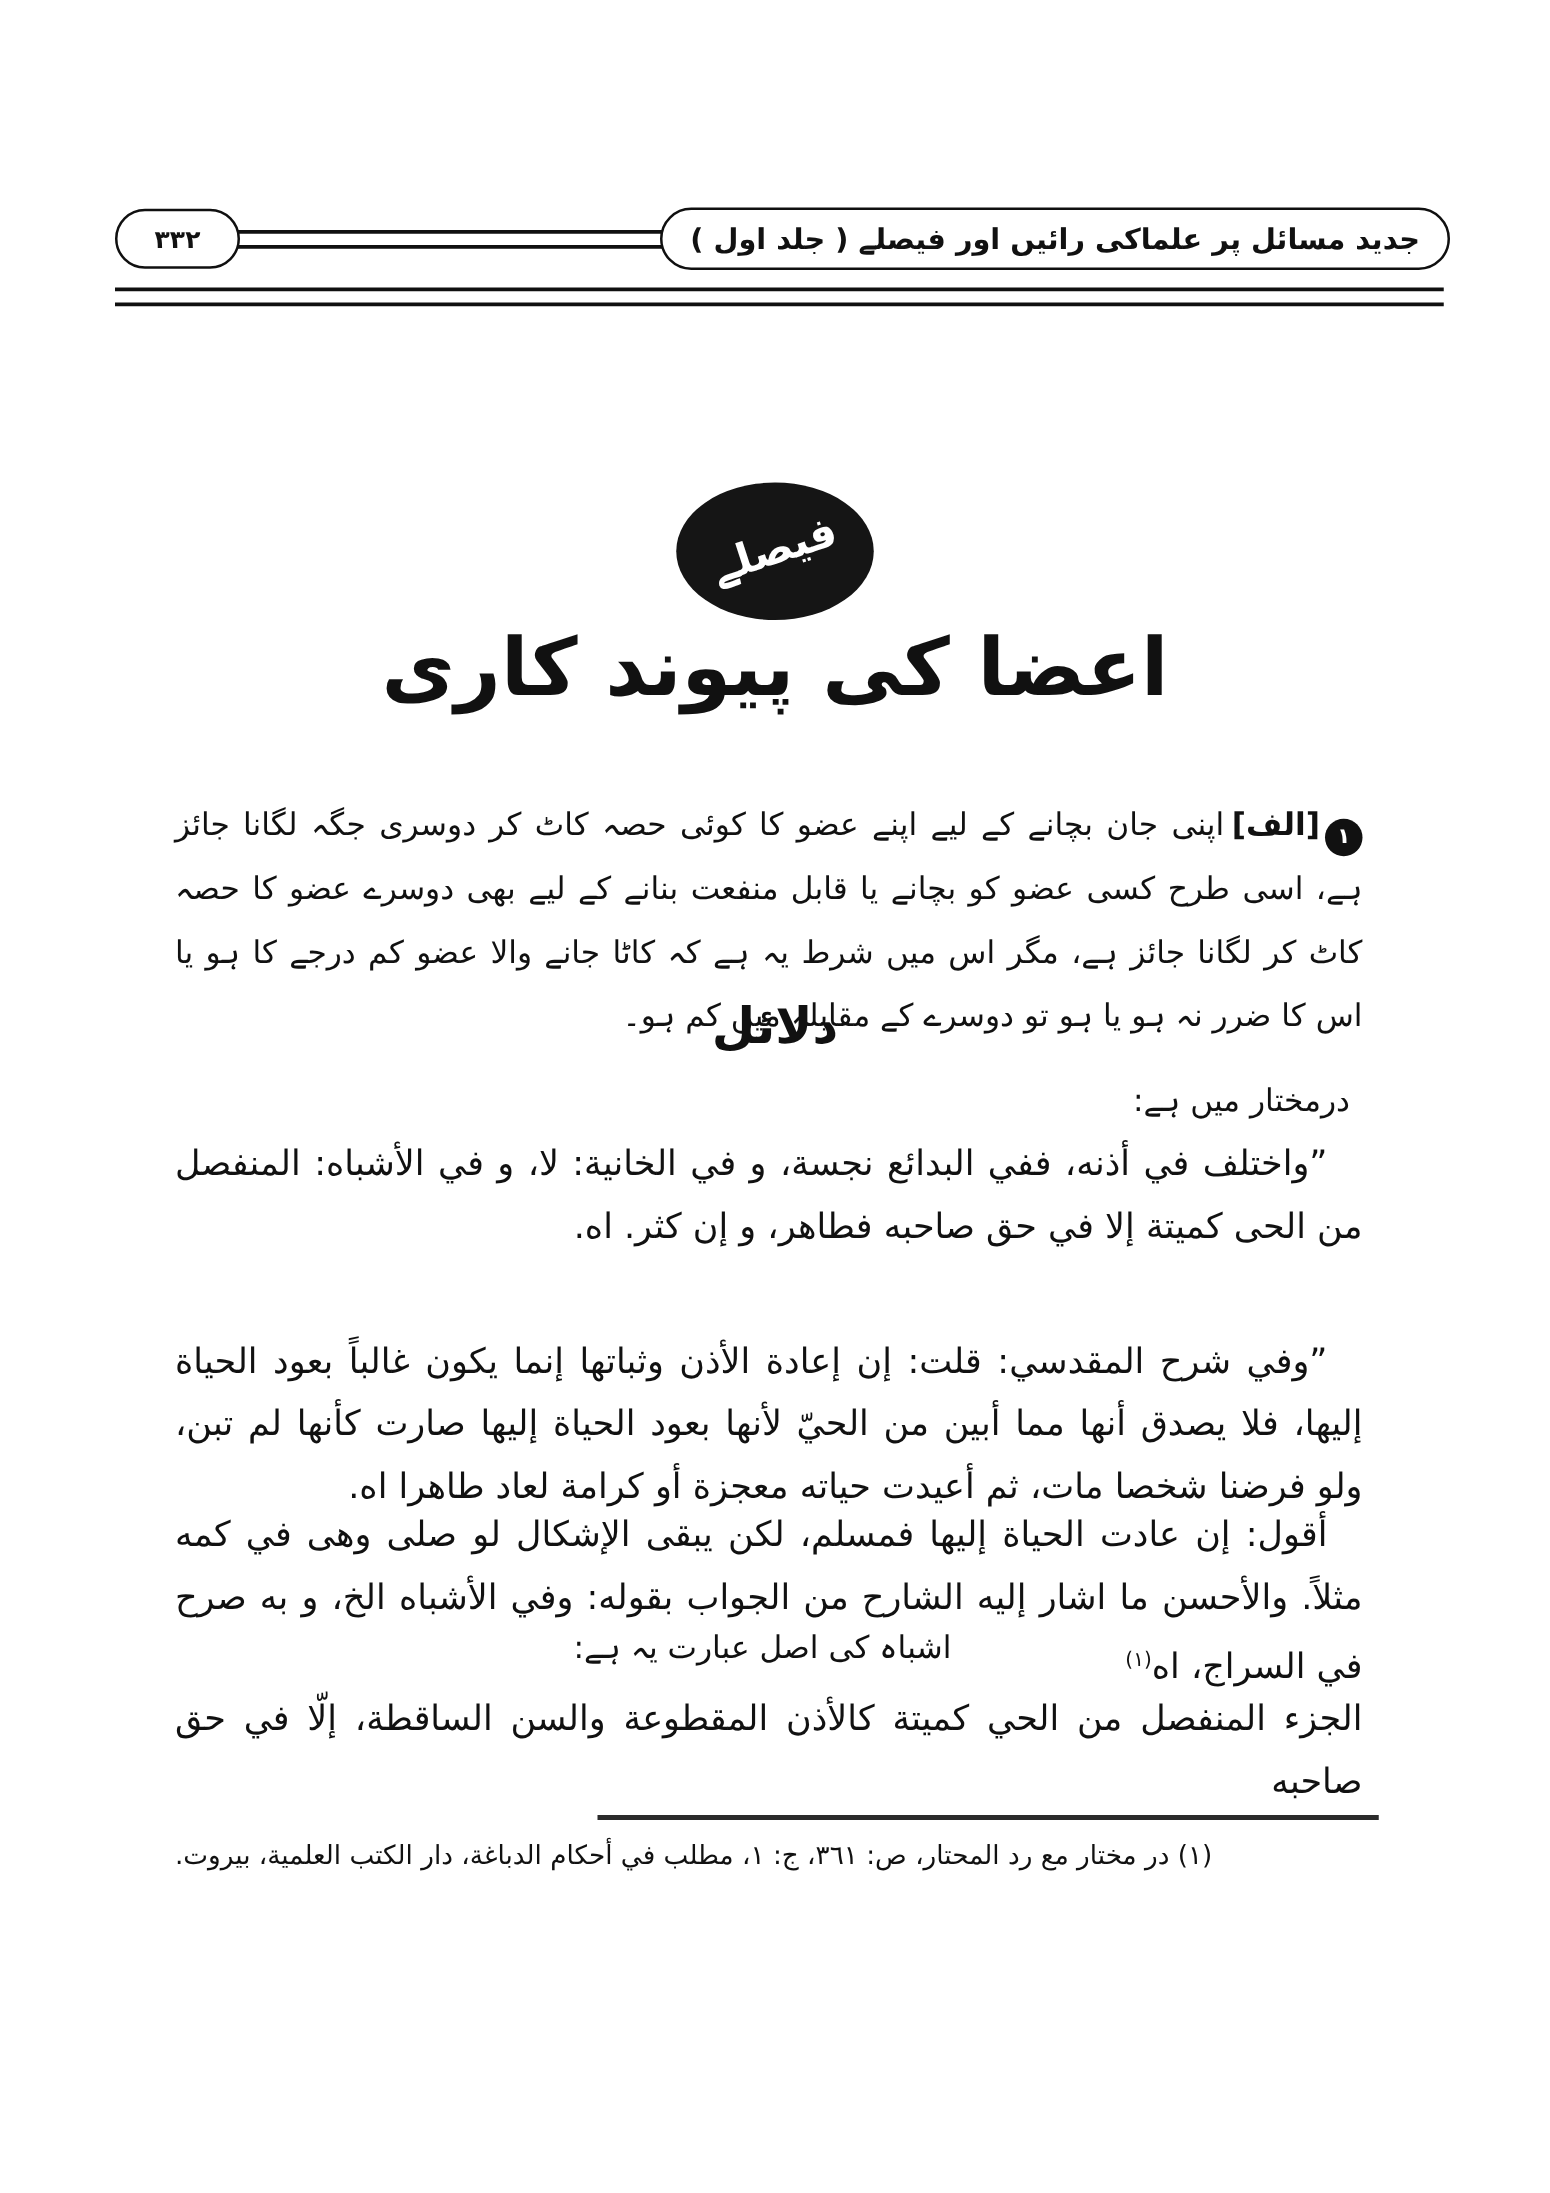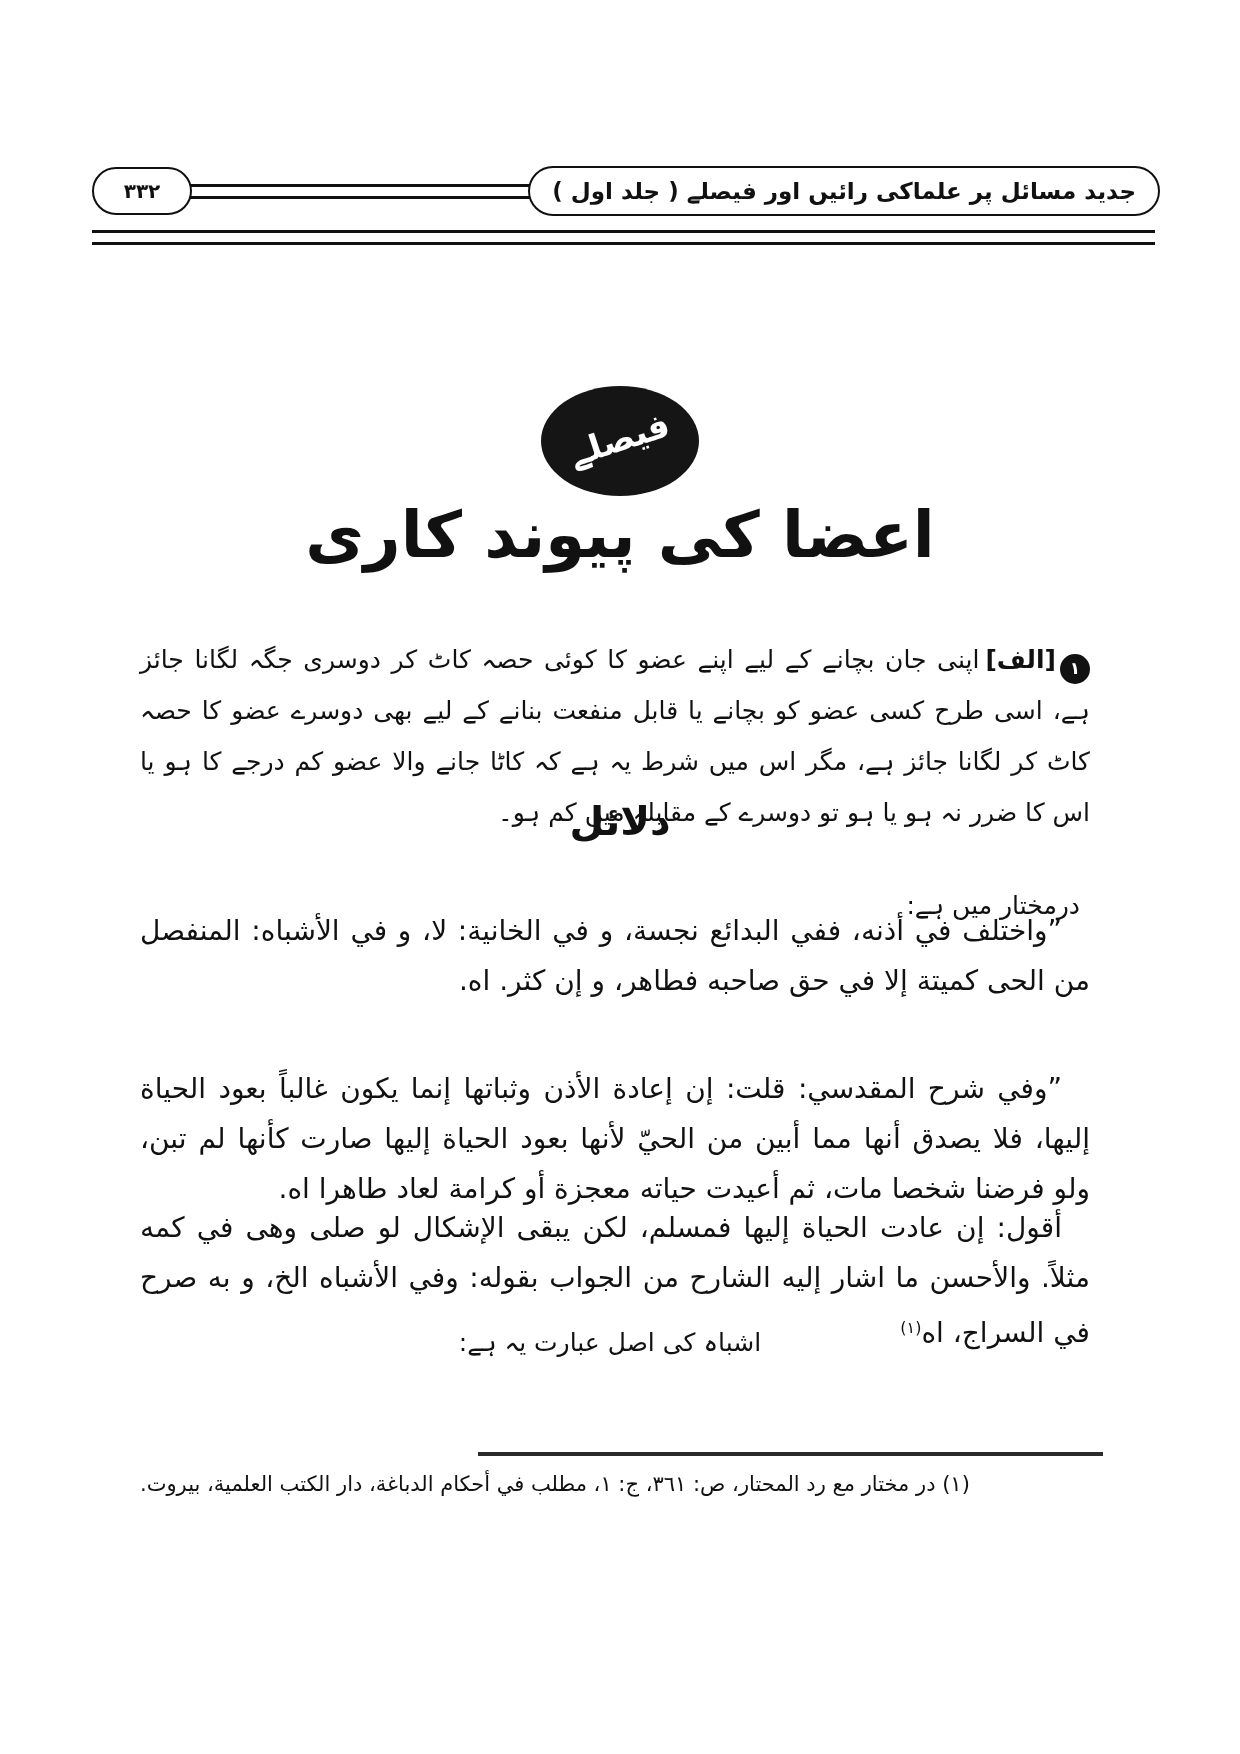--- a/index.html
+++ b/index.html
@@ -90,21 +90,20 @@
   .entry-tag{font-weight:bold;margin-left:6px;}
   .dalail{
     position:absolute;top:798px;right:0;left:0;
     text-align:center;
     font-size:40px;font-weight:bold;
   }
   .lead{
     position:absolute;right:160px;width:940px;
     font-size:25px;
     text-align:right;
-    margin-top:25px;
   }
   .lead-durr{top:866px;}
   .lead-radd{top:1010px;}
   .lead-ashbah{top:1303px;text-align:center;}
   .quote{
     position:absolute;right:150px;width:950px;
     font-size:28px;line-height:50px;
     text-align:justify;
     text-indent:28px;
   }
@@ -159,17 +158,18 @@
   <div class="lead lead-durr">درمختار میں ہے:</div>
   <div class="quote quote-durr">”واختلف في أذنه، ففي البدائع نجسة، و في الخانية: لا، و في الأشباه: المنفصل من الحى كميتة إلا في حق صاحبه فطاهر، و إن كثر. اه.</div>
 
   <div class="quote quote-radd">”وفي شرح المقدسي: قلت: إن إعادة الأذن وثباتها إنما يكون غالباً بعود الحياة إليها، فلا يصدق أنها مما أبين من الحيّ لأنها بعود الحياة إليها صارت كأنها لم تبن، ولو فرضنا شخصا مات، ثم أعيدت حياته معجزة أو كرامة لعاد طاهرا اه.</div>
 
   <div class="quote quote-aqool">
     <span>أقول: إن عادت الحياة إليها فمسلم، لكن يبقى الإشكال لو صلى وهى في كمه مثلاً. والأحسن ما اشار إليه الشارح من الجواب بقوله: وفي الأشباه الخ، و به صرح في السراج، اه</span><sup class="footnote-ref">(١)</sup>
   </div>
 
   <div class="lead lead-ashbah">اشباہ کی اصل عبارت یہ ہے:</div>
+  <div class="quote quote-ashbah">الجزء المنفصل من الحي كميتة كالأذن المقطوعة والسن الساقطة، إلّا في حق صاحبه</div>
 
   <div class="footnote-rule"></div>
   <div class="footnote-text">(١) در مختار مع رد المحتار، ص: ٣٦١، ج: ١، مطلب في أحكام الدباغة، دار الكتب العلمية، بيروت.</div>
 
 </div>
 
 </body></html>

